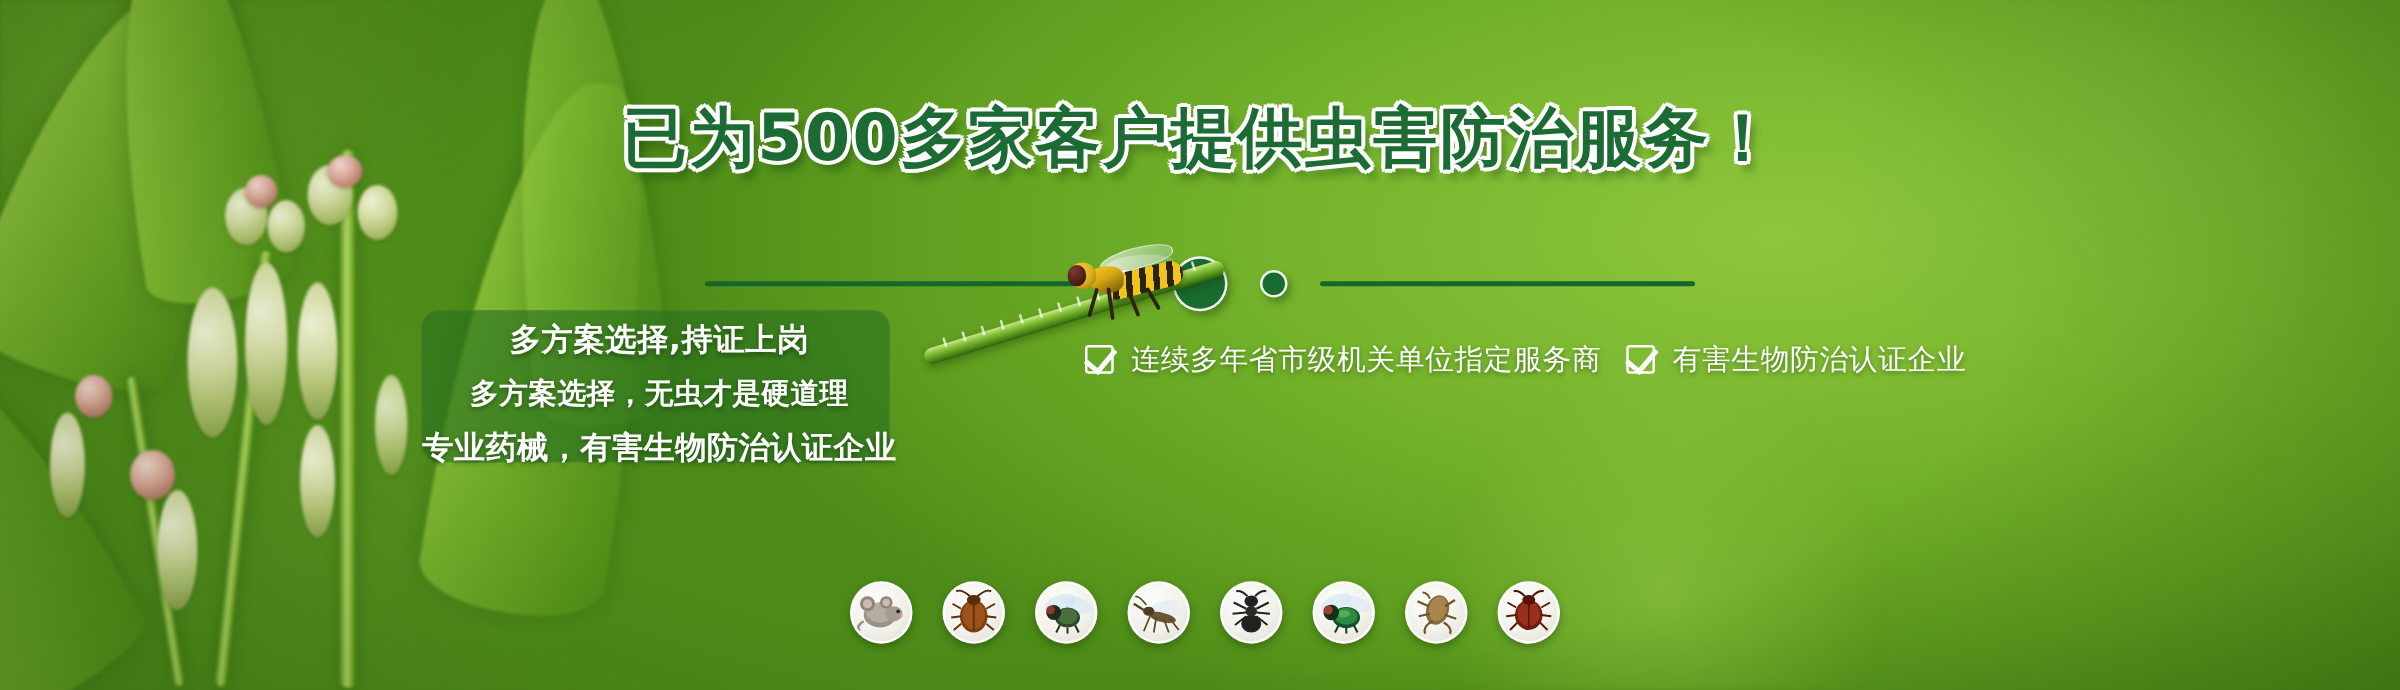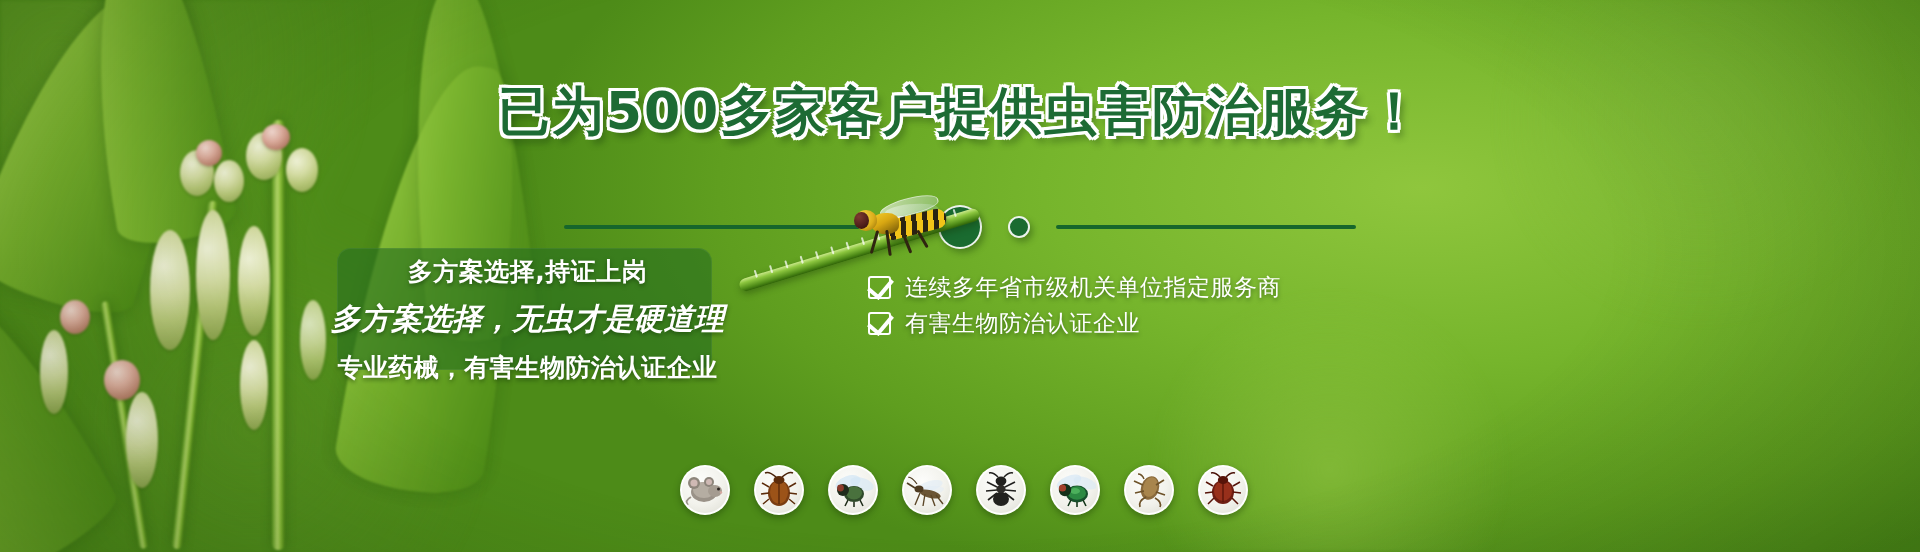--- a/index.html
+++ b/index.html
@@ -106,21 +106,21 @@
     display:flex; flex-direction:column; gap:11px;
     align-items:center;
   }
   #features .line {
     color:#ffffff; font-weight:bold;
     font-family:"DejaVu Sans","Liberation Sans",sans-serif;
     white-space:nowrap;
     text-shadow:0 2px 4px rgba(15,45,5,.55);
   }
   #features .line.l1 { font-size:25px; letter-spacing:.5px; }
-  #features .line.l2 { font-size:30px; letter-spacing:.3px;font-style:italic; }
+  #features .line.l2 { font-size:23px; letter-spacing:.3px; }
   #features .line.l3 { font-size:25px; letter-spacing:.3px; }
 
   
   #stem {
     position:absolute; left:740px; top:252px;
     width:250px; height:70px;
     transform:rotate(-17deg);
     transform-origin:left center;
   }
   #stem .stemBody {
@@ -170,21 +170,21 @@
     transform:rotate(-6deg);
     background:linear-gradient(120deg,rgba(255,255,255,.42),rgba(200,225,245,.18));
   }
   #fly .leg {
     position:absolute; width:2.5px; background:#2f2410; border-radius:2px;
   }
 
   
   #checklist {
     position:absolute; left:868px; top:272px; width:520px;
-    display:flex; flex-direction:column; gap:5px;
+    display:flex; flex-direction:row; gap:20px;
   }
   #checklist .row { display:flex; align-items:center; gap:14px; }
   #checklist .cbox {
     width:23px; height:23px; flex:0 0 23px;
     border:2.6px solid #ffffff; border-radius:3px;
     position:relative;
   }
   #checklist .cbox::after {
     content:""; position:absolute;
     left:3px; top:-4px; width:11px; height:20px;

